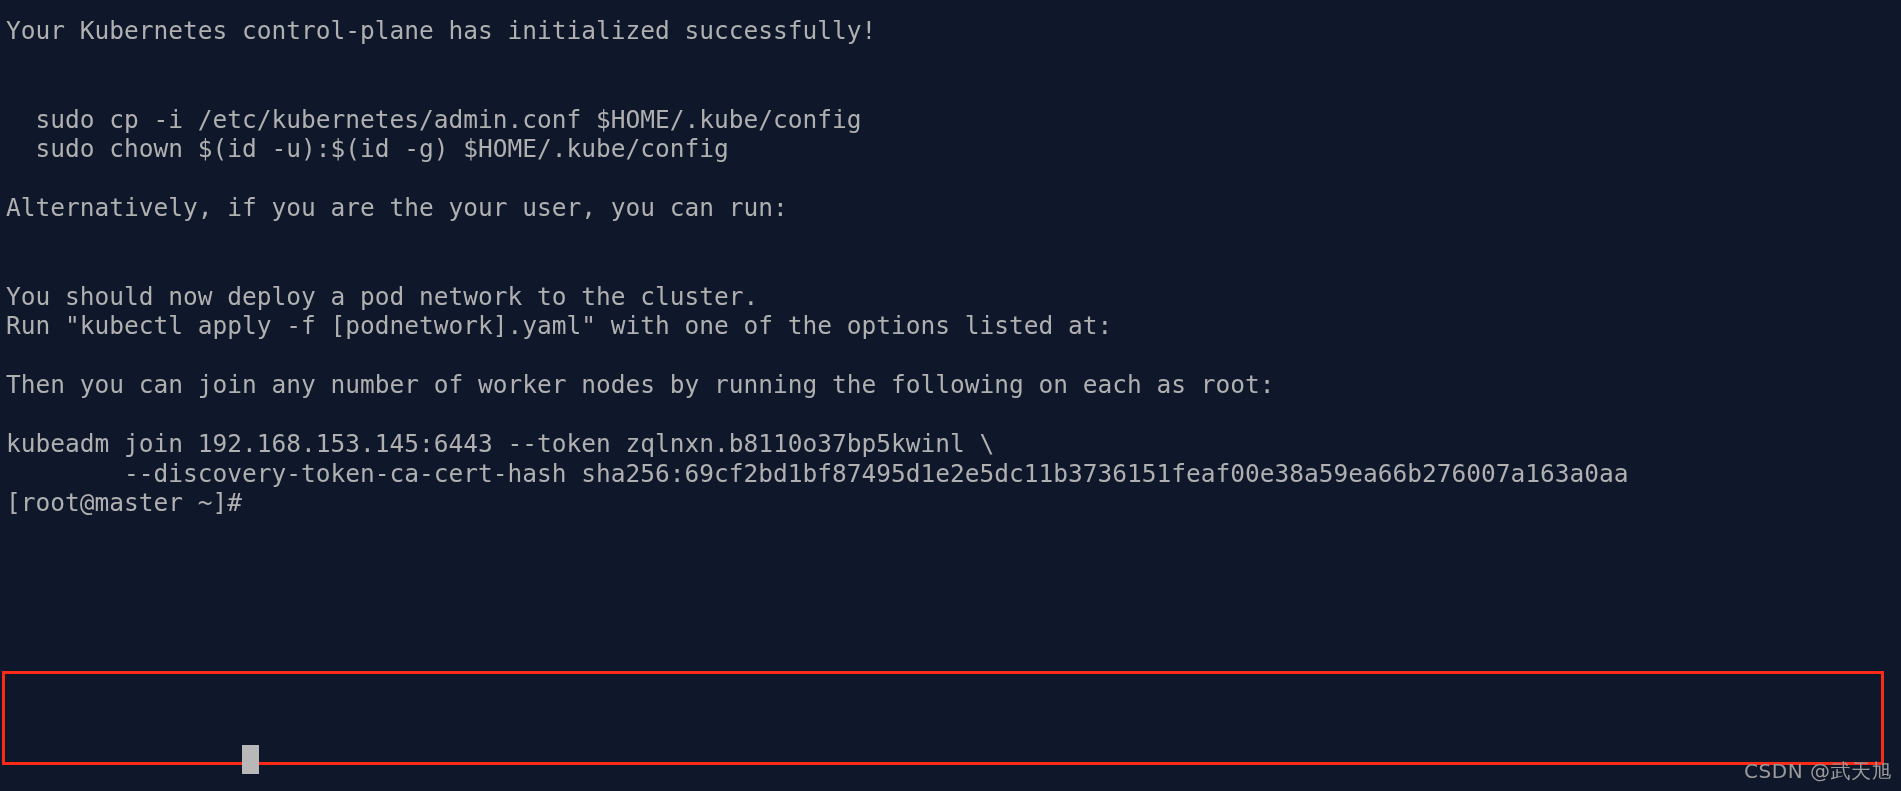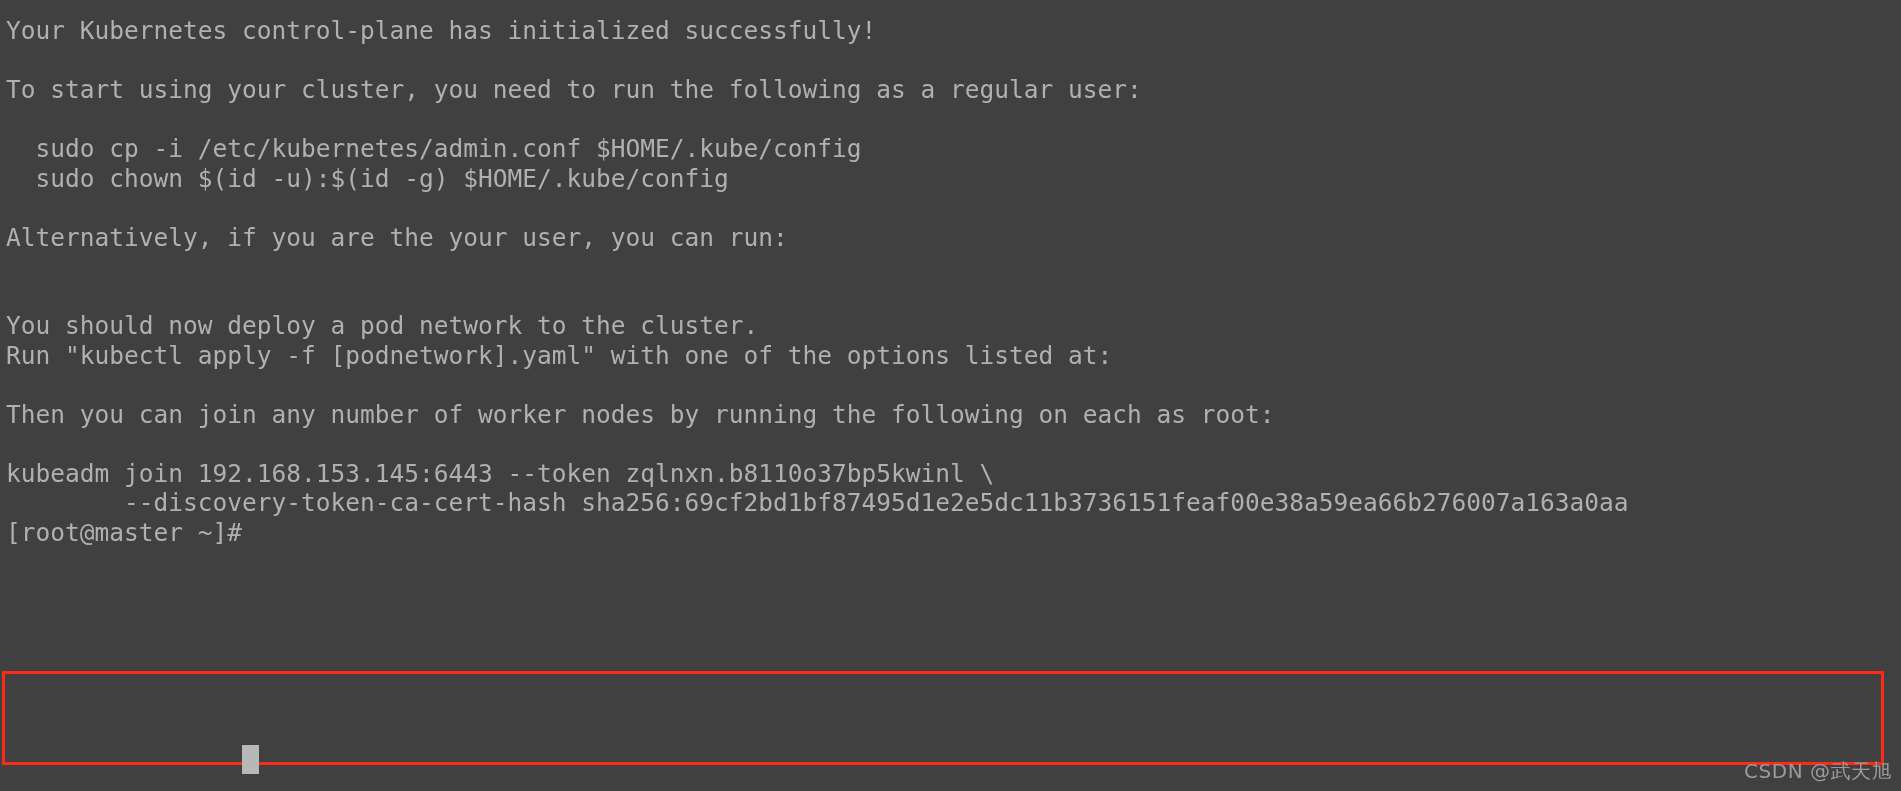--- a/index.html
+++ b/index.html
@@ -4,21 +4,21 @@
 <style>
   html, body {
     margin: 0;
     padding: 0;
     background: #000000;
   }
   #screen {
     position: relative;
     width: 1901px;
     height: 791px;
-    background: #404040;
+    background: #0f172a;
     overflow: hidden;
     font-family: "DejaVu Sans Mono", "Liberation Mono", monospace;
   }
   #terminal {
     position: absolute;
     left: 0;
     top: 0;
     width: 1901px;
     height: 791px;
     padding: 16px 0 0 0;
@@ -70,21 +70,20 @@
   }
 </style>
 </head>
 <body>
 
 <div id="screen">
 
   <div id="terminal">
     <div class="line">Your Kubernetes control-plane has initialized successfully!</div>
     <div class="line blank"></div>
-    <div class="line">To start using your cluster, you need to run the following as a regular user:</div>
     <div class="line blank"></div>
     <div class="line">  sudo cp -i /etc/kubernetes/admin.conf $HOME/.kube/config</div>
     <div class="line">  sudo chown $(id -u):$(id -g) $HOME/.kube/config</div>
     <div class="line blank"></div>
     <div class="line">Alternatively, if you are the your user, you can run:</div>
     <div class="line blank"></div>
     <div class="line blank"></div>
     <div class="line">You should now deploy a pod network to the cluster.</div>
     <div class="line">Run "kubectl apply -f [podnetwork].yaml" with one of the options listed at:</div>
     <div class="line blank"></div>

